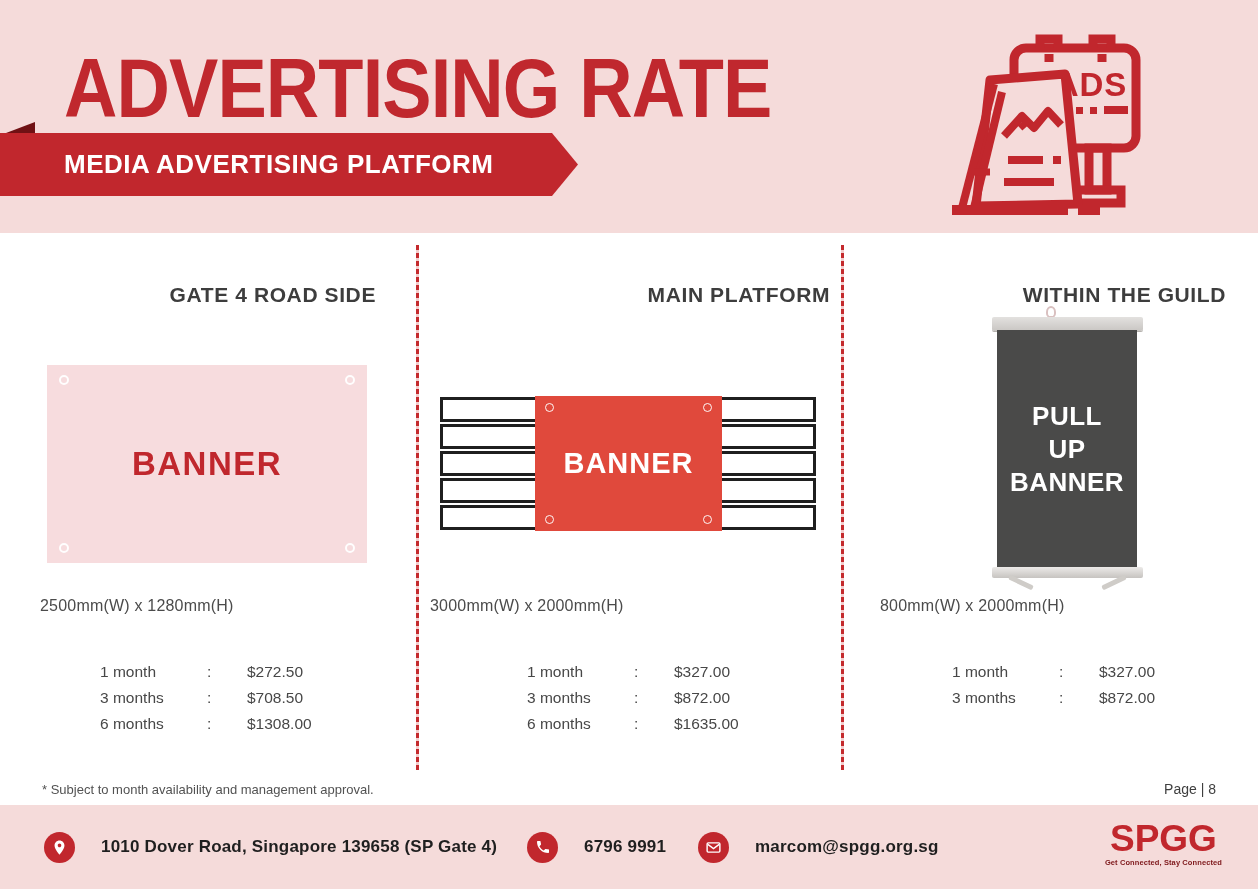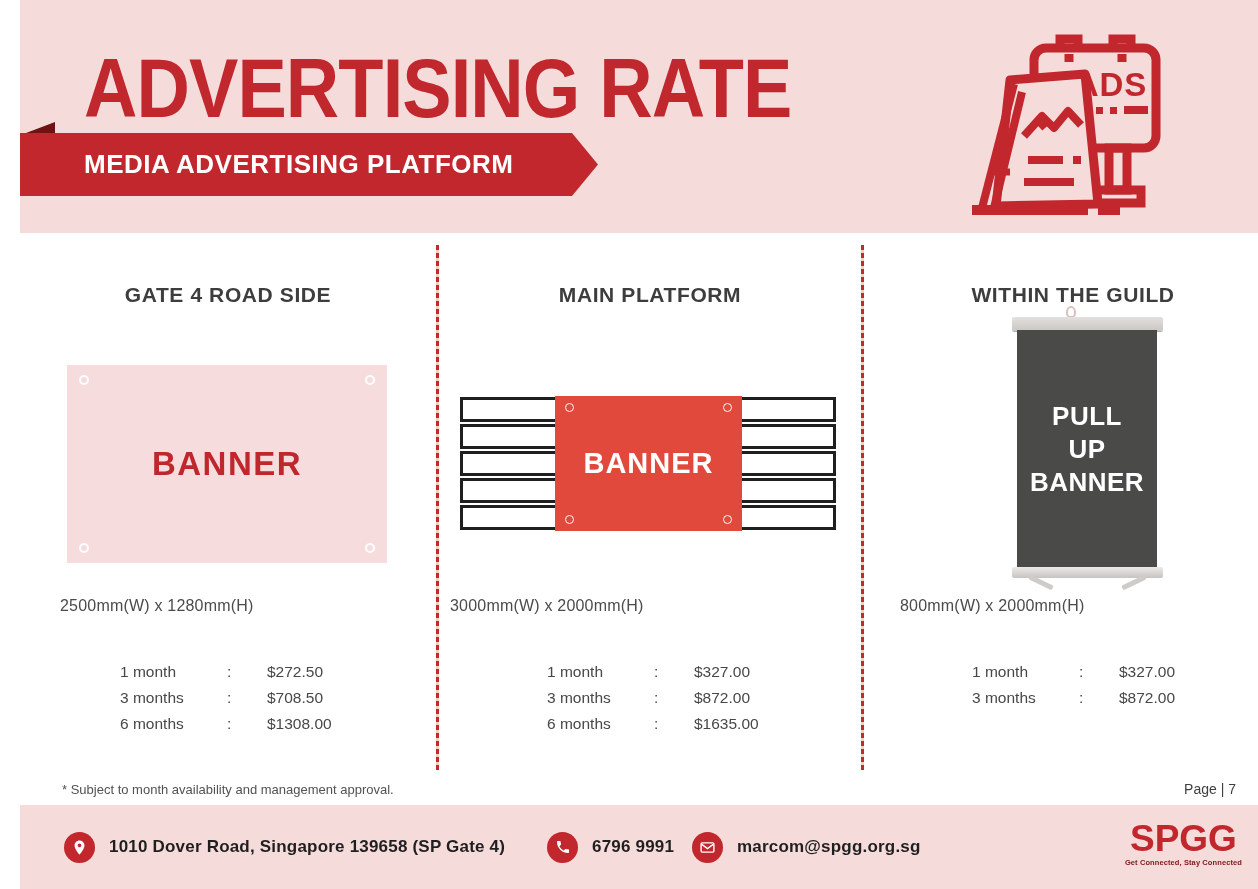--- a/index.html
+++ b/index.html
@@ -1,19 +1,19 @@
 <!DOCTYPE html>
 <html><head>
 <meta charset="utf-8">
 <style>
   * { margin:0; padding:0; box-sizing:border-box; }
   html,body { width:1258px; height:889px; }
   body { font-family:"Liberation Sans", sans-serif; background:#ffffff; position:relative; overflow:hidden; }
 
-  .page { position:absolute; inset:0; width:1150px; height:889px; background:#701a75;margin-left:20px; }
+  .page { position:absolute; inset:0; width:1150px; height:889px; background:#701a75; }
 
   
   .header { position:absolute; top:0; left:0; width:1258px; height:233px; background:#f5dbda; }
   .main-title {
     position:absolute; left:64px; top:40px;
     font-size:84px; font-weight:bold; color:#c0282e; letter-spacing:-1px;
     transform:scaleX(0.88); transform-origin:left top; white-space:nowrap;
   }
   .ribbon {
     position:absolute; left:0; top:133px; width:578px; height:63px; background:#c1272d;
@@ -37,21 +37,21 @@
   }
   .sep1 { left:416px; }
   .sep2 { left:841px; }
 
   .col { position:absolute; top:0; height:572px; }
   .col1 { left:40px;  width:336px; }
   .col2 { left:430px; width:400px; }
   .col3 { left:880px; width:346px; }
 
   .col-heading {
-    position:absolute; top:50px; left:0; width:100%; text-align:center;
+    position:absolute; top:50px; left:0; width:100%; text-align:right;
     font-size:21px; font-weight:bold; color:#3d3d3d; letter-spacing:0.6px;
   }
 
   
   .banner-pink {
     position:absolute; top:132px; left:7px; width:320px; height:198px; background:#f7dcde;
     display:flex; align-items:center; justify-content:center;
   }
   .banner-pink .banner-word { font-size:33px; font-weight:bold; color:#c0272d; letter-spacing:1.5px; }
   .grommet { position:absolute; width:10px; height:10px; border:2px solid rgba(255,255,255,0.95); border-radius:50%; }
@@ -98,22 +98,22 @@
   .pt1 { left:60px; } .pt2 { left:97px; } .pt3 { left:72px; }
   .price-term { }
   .price-colon { text-align:left; }
   .price-amount { }
 
   .footnote { position:absolute; left:42px; top:549px; font-size:13px; color:#525252; }
   .page-label { position:absolute; right:42px; top:548px; font-size:14px; color:#3f3f3f; }
 
   
   .footer { position:absolute; top:805px; left:0; width:1258px; height:84px; background:#f5dbda; }
-  .contact { position:absolute; top:0; height:84px; display:flex; align-items:center; gap:14px; }
-  .c-address { left:44px; } .c-phone { left:527px; } .c-email { left:672px; }
+  .contact { position:absolute; top:0; height:84px; display:flex; align-items:center; gap:26px; }
+  .c-address { left:44px; } .c-phone { left:527px; } .c-email { left:698px; }
   .circle-icon {
     width:31px; height:31px; border-radius:50%; background:#c1272d; flex:0 0 auto;
     display:flex; align-items:center; justify-content:center;
   }
   .contact-text { font-size:17px; font-weight:bold; color:#1f1f1f; letter-spacing:0.2px; white-space:nowrap; }
   .logo-block { position:absolute; right:36px; top:16px; text-align:center; }
   .logo-text { font-size:37px; font-weight:bold; color:#c1272d; letter-spacing:0; line-height:36px; }
   .logo-tagline { font-size:7.5px; font-weight:bold; color:#7d1619; letter-spacing:0.1px; margin-top:1px; white-space:nowrap; }
 </style>
 </head>
@@ -238,21 +238,21 @@
         <span class="price-term">1 month</span>
         <span class="price-colon">:</span>
         <span class="price-amount">$327.00</span>
         <span class="price-term">3 months</span>
         <span class="price-colon">:</span>
         <span class="price-amount">$872.00</span>
       </div>
     </div>
 
     <div class="footnote">* Subject to month availability and management approval.</div>
-    <div class="page-label">Page | 7</div>
+    <div class="page-label">Page | 8</div>
   </div>
 
   <div class="footer">
     <div class="contact c-address">
       <span class="circle-icon">
         <svg width="17" height="17" viewBox="0 0 24 24">
           <path fill="#ffffff" d="M12 2C8.13 2 5 5.13 5 9c0 5.25 7 13 7 13s7-7.75 7-13c0-3.87-3.13-7-7-7zm0 9.5c-1.38 0-2.5-1.12-2.5-2.5s1.12-2.5 2.5-2.5 2.5 1.12 2.5 2.5-1.12 2.5-2.5 2.5z"></path>
         </svg>
       </span>
       <span class="contact-text">1010 Dover Road, Singapore 139658 (SP Gate 4)</span>

